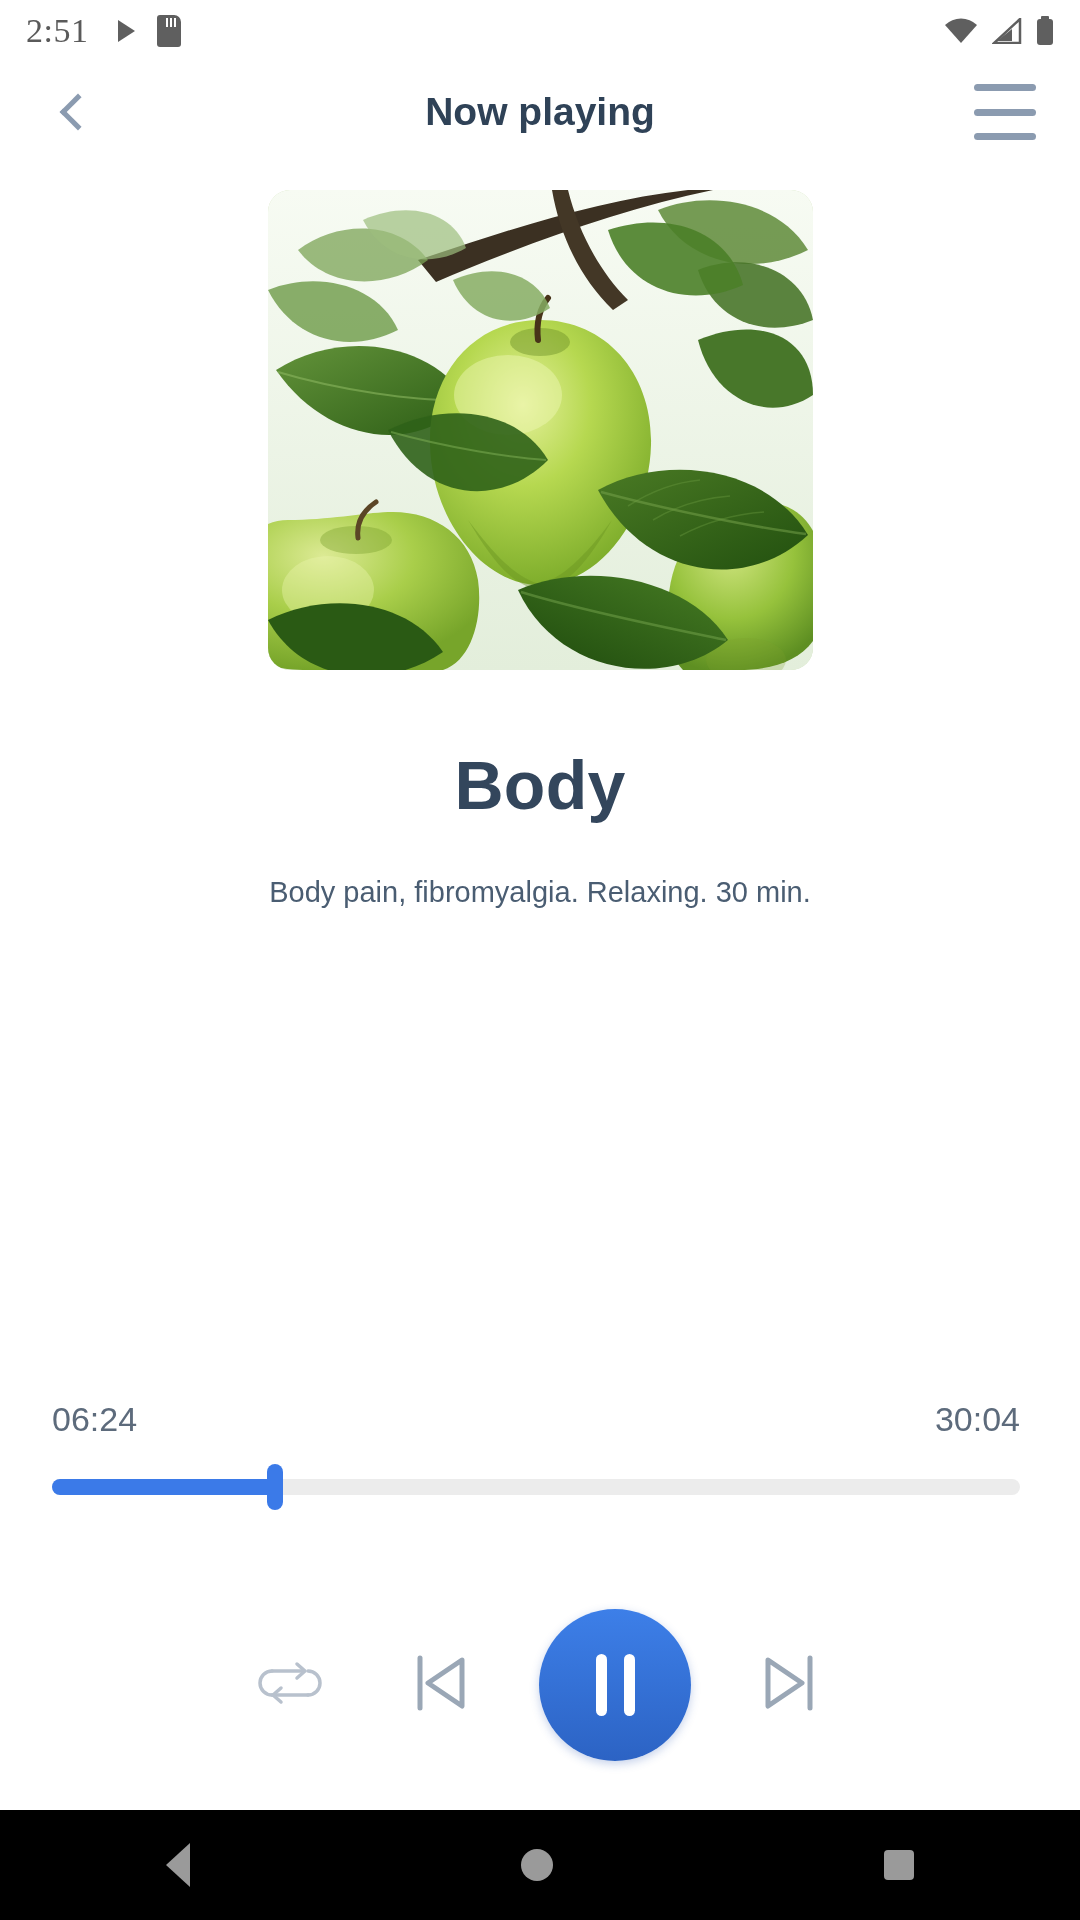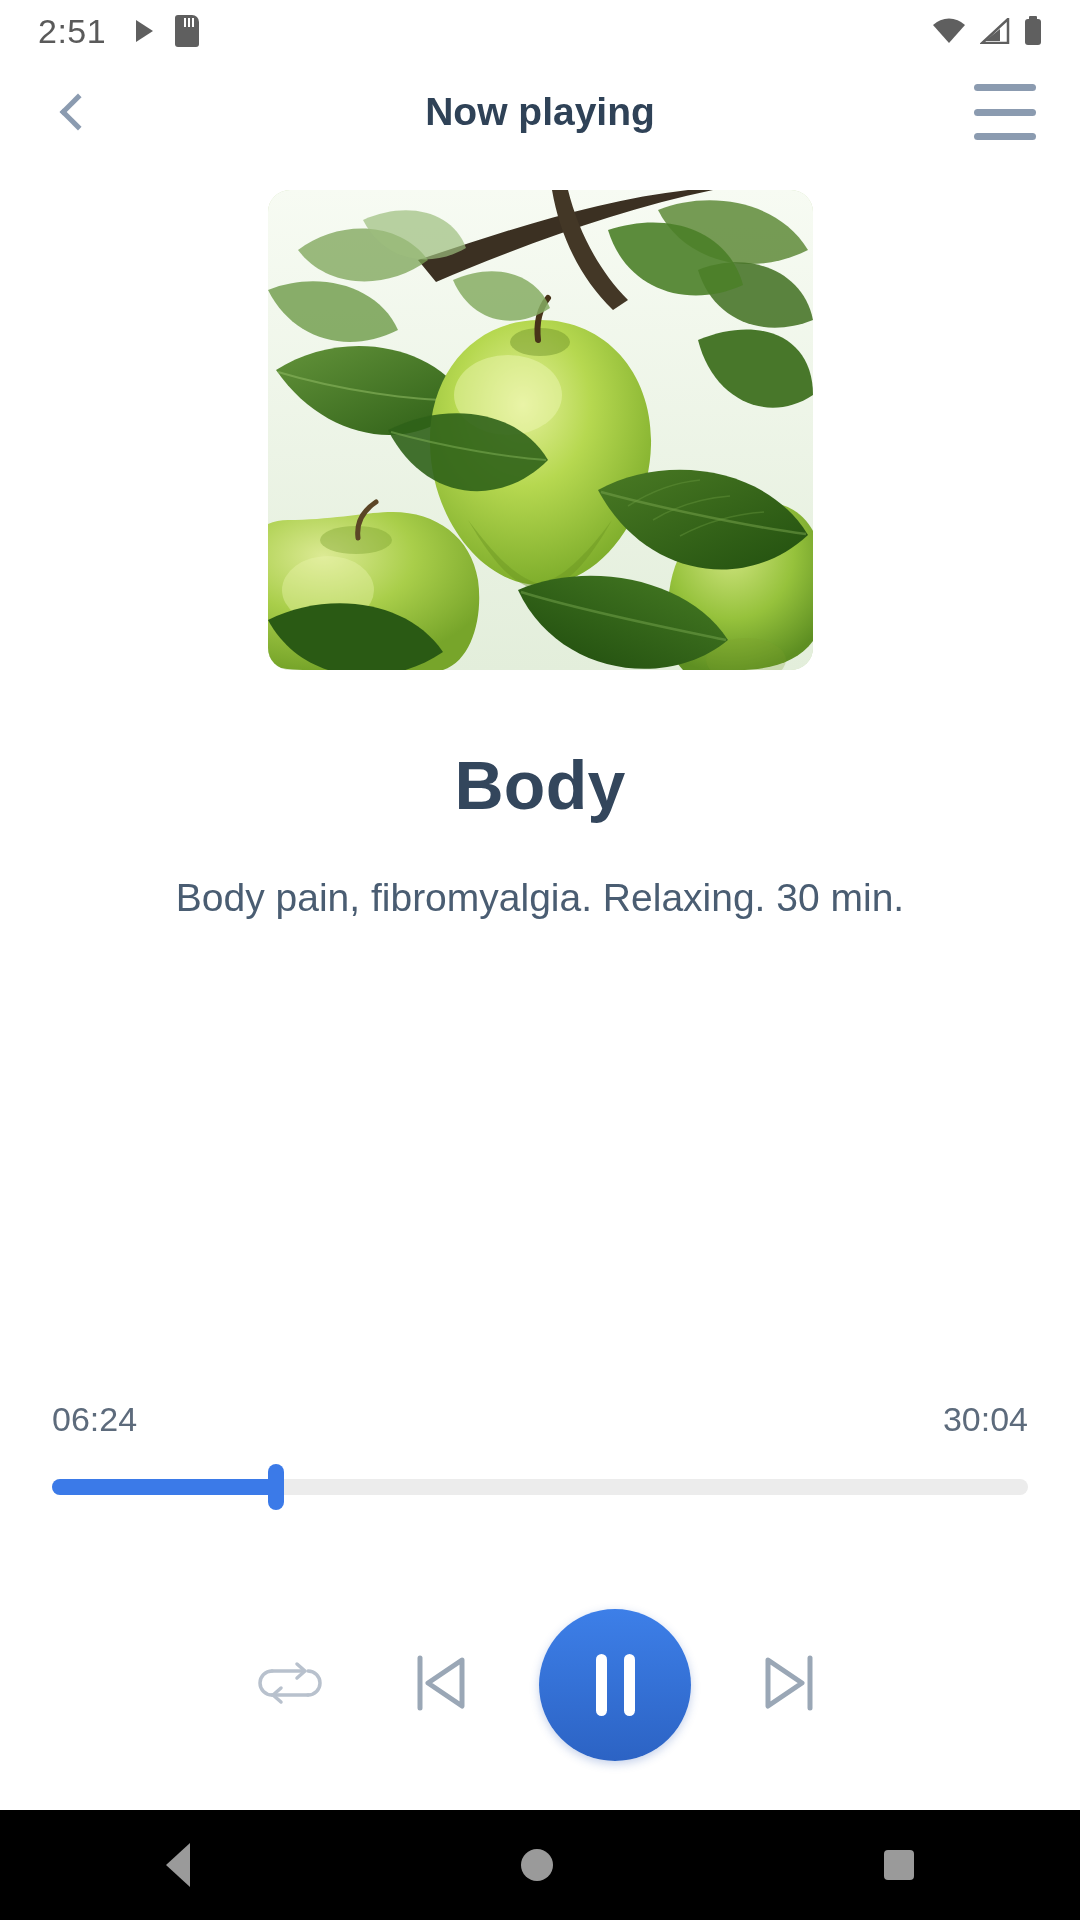--- a/index.html
+++ b/index.html
@@ -9,22 +9,23 @@
     background:#ffffff;
     overflow:hidden;
     position:relative;
   }
 
   
   .statusbar {
     height:62px;
     display:flex;
     align-items:center;
-    padding:0 38px;
+    padding:0 26px;
     background:#ffffff;
+    font-family:Liberation Serif, serif;
   }
   .sb-time {
     font-size:34px;
     color:#5a5a5a;
     letter-spacing:0.5px;
   }
   .sb-left-icons { display:flex; align-items:center; gap:22px; margin-left:30px; }
   .sb-play-tri {
     width:0;height:0;
     border-left:17px solid #5f5f5f;
@@ -117,29 +118,29 @@
     margin-top:76px;
     text-align:center;
     font-size:68px;
     font-weight:bold;
     color:#33465c;
     letter-spacing:0.3px;
   }
   .track-sub {
     margin-top:52px;
     text-align:center;
-    font-size:39px;
+    font-size:29px;
     color:#4a5d72;
     padding:0 60px;
   }
 
   
   .seek-area {
     position:absolute;
-    left:0; right:0;
+    left:0; right:8px;
     top:1400px;
     padding:0 52px;
   }
   .time-row {
     display:flex;
     justify-content:space-between;
     font-size:34px;
     color:#5d6b7c;
     margin-bottom:40px;
   }

